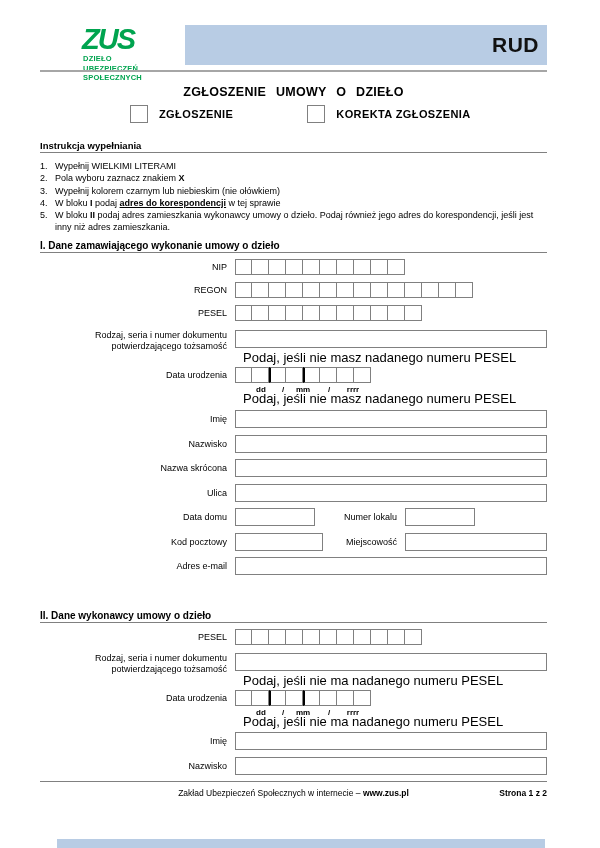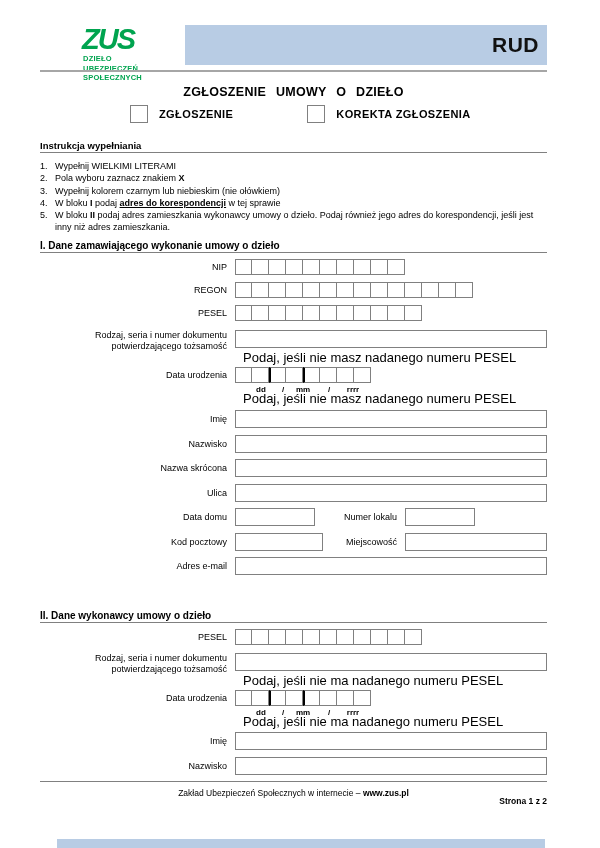--- a/index.html
+++ b/index.html
@@ -50,21 +50,21 @@
   .tinput.full { flex:1; }
   .note-row { padding-left:203px; font-size:13px; line-height:9px; }
   .fmt-row { margin-left:203px; position:relative; width:150px; height:9px; font-size:8px; font-weight:bold; }
   .fmt-row span { position:absolute; top:0; transform:translateX(-50%); }
   .f-dd { left:18px; } .f-s1 { left:40px; } .f-mm { left:60px; } .f-s2 { left:86px; } .f-yy { left:110px; }
   .lbl2 { text-align:right; padding-right:8px; font-size:9px; }
   
   .foot-rule { position:absolute; left:40px; right:53px; top:781px; height:1px; background:#808080; }
   .footer { position:absolute; left:40px; right:53px; top:788px; font-size:8.5px; }
   .foot-center { text-align:center; }
-  .foot-page { position:absolute; right:0; top:8px; font-weight:bold; }
+  .foot-page { position:absolute; right:0; top:0; font-weight:bold; }
   .bold { font-weight:bold; }
   .bottom-bar { position:absolute; left:57px; right:55px; top:839px; height:9px; }
 </style>
 </head>
 <body>
 
 <div class="page">
 
   <div class="header">
     <div class="logo-wrap">

